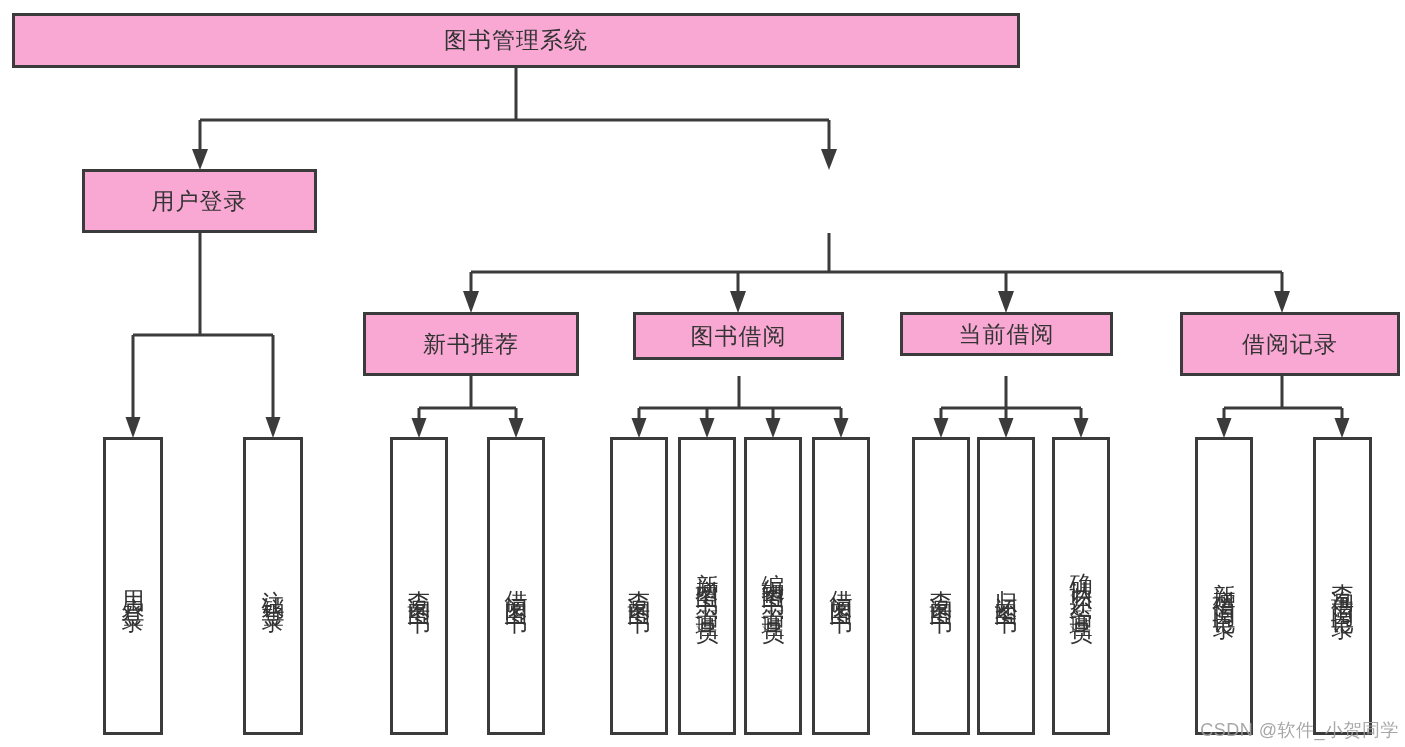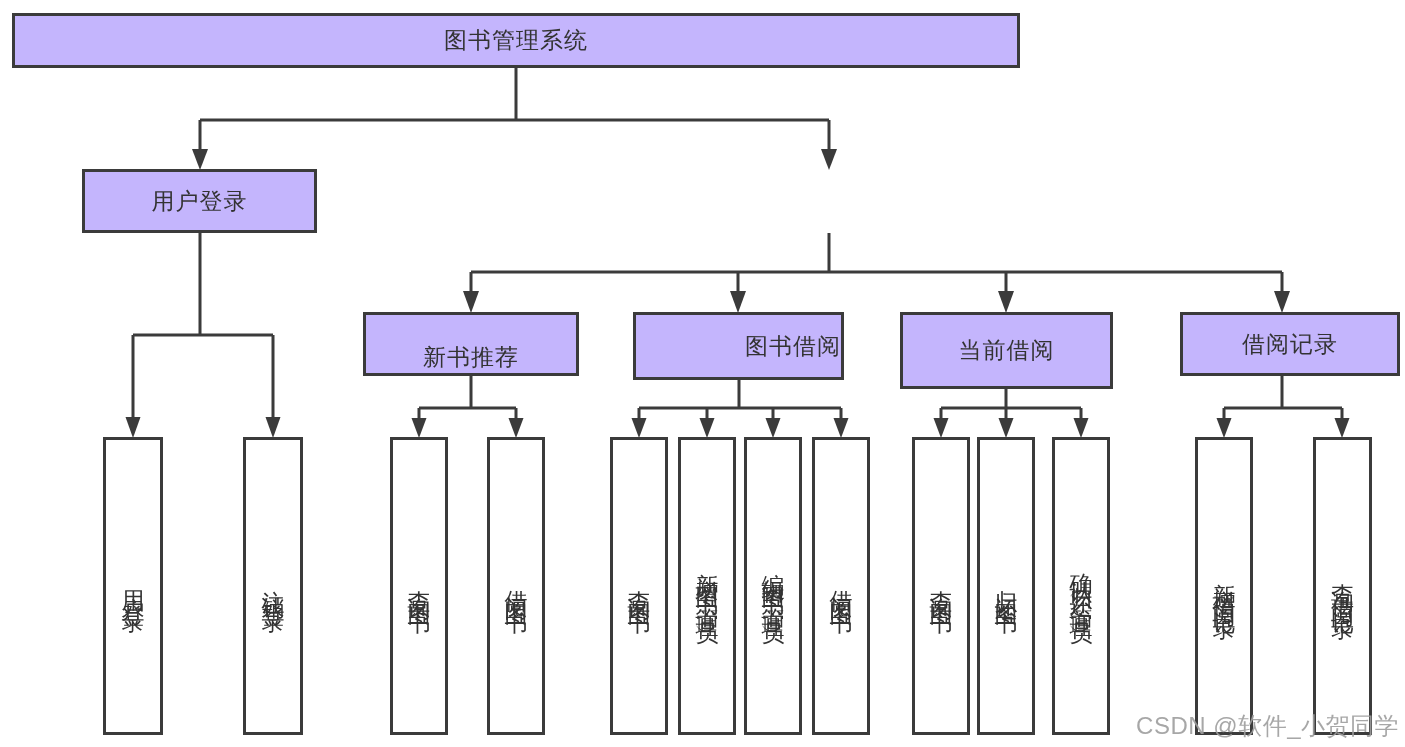--- a/index.html
+++ b/index.html
@@ -8,36 +8,36 @@
     width:1405px;height:747px;
     background:#ffffff;
     overflow:hidden;
     font-family:"Liberation Sans", sans-serif;
   }
   .connectors{position:absolute;left:0;top:0;width:1405px;height:747px;}
   .connectors path{stroke:#3b3b3b;stroke-width:3;fill:none;}
   .connectors polygon{fill:#3b3b3b;stroke:none;}
   .node{
     position:absolute;box-sizing:border-box;
-    border:3px solid #3b3b3b;background:#c4b5fd;
+    border:3px solid #3b3b3b;background:#f9a8d4;
     display:flex;align-items:center;justify-content:center;
     color:#333333;font-size:23px;letter-spacing:1px;
     white-space:nowrap;
   }
   .vnode{
     position:absolute;box-sizing:border-box;
     border:3px solid #3b3b3b;background:#ffffff;
     display:flex;align-items:center;justify-content:center;
     color:#333333;font-size:23px;
     writing-mode:vertical-rl;text-orientation:mixed;
     letter-spacing:7px;line-height:1;
   }
   .watermark{
     position:absolute;right:6px;bottom:5px;
-    color:#9e9e9e;font-size:24px;letter-spacing:0.5px;
+    color:#9e9e9e;font-size:18px;letter-spacing:0.5px;
     opacity:0.9;z-index:5;white-space:nowrap;
   }
 </style>
 </head>
 <body>
 
 <div class="canvas">
 
   <svg class="connectors" viewBox="0 0 1405 747" xmlns="http://www.w3.org/2000/svg">
     <g>
@@ -83,27 +83,27 @@
   </svg>
 
   <div class="node" style="left:12px;top:13px;width:1008px;height:55px;">
     <span>图书管理系统</span>
   </div>
 
   <div class="node" style="left:82px;top:169px;width:235px;height:64px;">
     <span>用户登录</span>
   </div>
 
-  <div class="node" style="left:363px;top:312px;width:216px;height:64px;align-items:flex-end;">
+  <div class="node" style="left:363px;top:312px;width:216px;height:64px;">
     <span>新书推荐</span>
   </div>
-  <div class="node" style="left:633px;top:312px;width:211px;height:68px;justify-content:flex-end;">
+  <div class="node" style="left:633px;top:312px;width:211px;height:48px;">
     <span>图书借阅</span>
   </div>
-  <div class="node" style="left:900px;top:312px;width:213px;height:77px;">
+  <div class="node" style="left:900px;top:312px;width:213px;height:44px;">
     <span>当前借阅</span>
   </div>
   <div class="node" style="left:1172px;top:312px;width:220px;height:64px;margin-left:8px;">
     <span>借阅记录</span>
   </div>
 
   <div class="vnode" style="left:103px;top:437px;width:60px;height:298px;">
     <span>用户登录</span>
   </div>
   <div class="vnode" style="left:243px;top:437px;width:60px;height:298px;">

